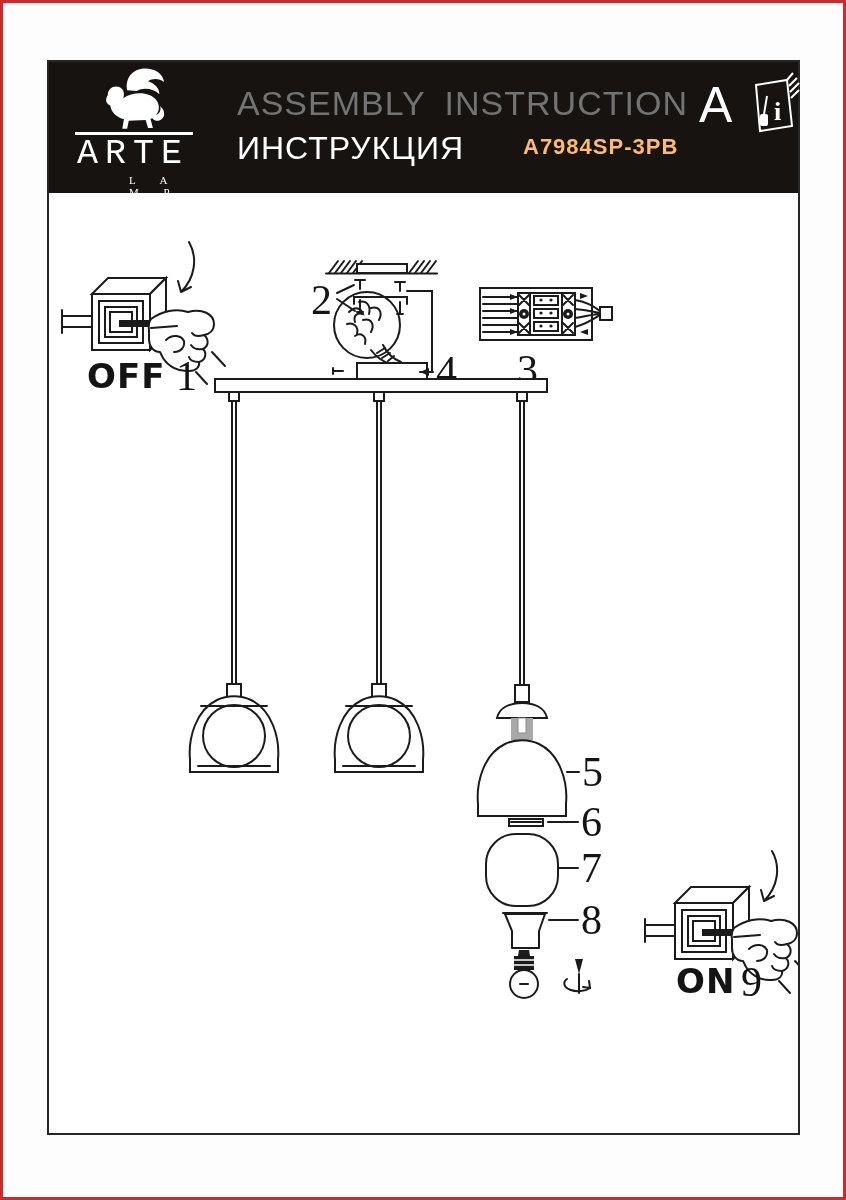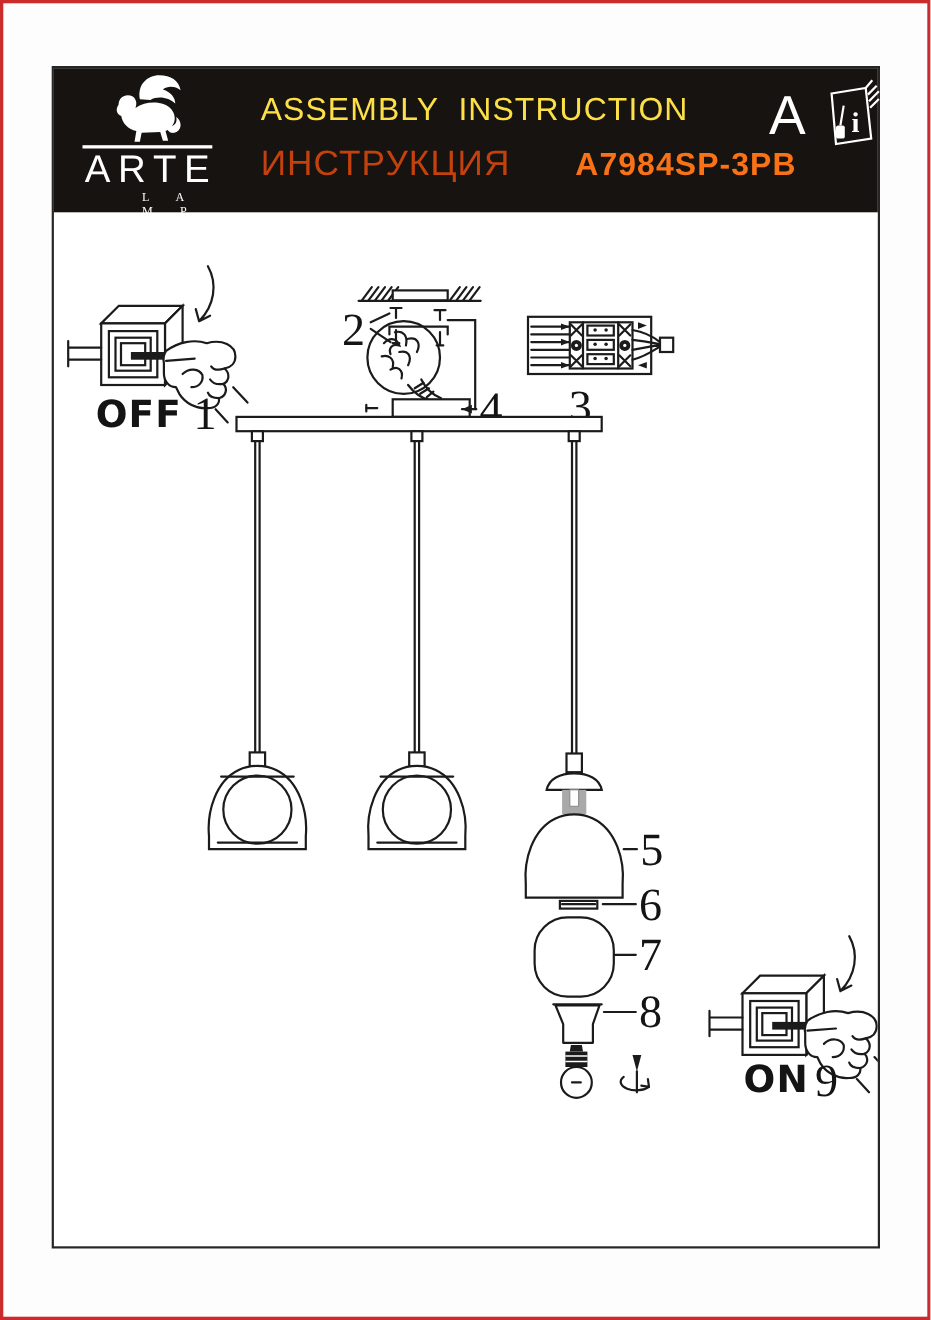--- a/index.html
+++ b/index.html
@@ -6,29 +6,29 @@
   .page{position:relative;width:846px;height:1200px;box-sizing:border-box;
         border:3px solid #cc2b2b;background:#fdfdfd;overflow:hidden;
         font-family:"Liberation Sans",sans-serif;}
   .frame{position:absolute;left:44px;top:57px;width:753px;height:1075px;
          box-sizing:border-box;border:2px solid #262626;background:#ffffff;}
   
   .header{position:absolute;left:0;top:0;width:749px;height:131px;background:#171310;z-index:2;}
   .logo{position:absolute;left:20px;top:4px;width:140px;height:124px;color:#fff;}
   .logo .lion{position:absolute;left:12px;top:0px;}
   .logo .rule{position:absolute;left:6px;top:66px;width:118px;height:3px;background:#fff;}
-  .logo .brand{position:absolute;left:8px;top:68px;font-family:Liberation Sans, sans-serif;
+  .logo .brand{position:absolute;left:8px;top:68px;font-family:Liberation Mono, monospace;
                font-size:35px;letter-spacing:7px;color:#fff;}
   .logo .brandsub{position:absolute;left:12px;top:108px;font-family:"Liberation Serif",serif;
                font-size:11px;letter-spacing:11px;color:#fff;margin-left:48px;}
-  .title-en{position:absolute;left:188px;top:22px;color:#fde047;font-size:29px;
+  .title-en{position:absolute;left:188px;top:22px;color:#737373;font-size:34px;
             letter-spacing:1px;word-spacing:9px;font-weight:500;text-align:center;}
-  .title-ru{position:absolute;left:188px;top:68px;color:#c2410c;font-size:32px;
+  .title-ru{position:absolute;left:188px;top:68px;color:#ffffff;font-size:32px;
             letter-spacing:1px;font-weight:500;}
-  .model{position:absolute;left:474px;top:72px;color:#f97316;font-size:29px;font-weight:bold;
+  .model{position:absolute;left:474px;top:72px;color:#fdba74;font-size:22px;font-weight:bold;
          letter-spacing:1px;}
   .sheet-letter{position:absolute;left:650px;top:14px;color:#fff;font-size:50px;}
   .booklet{position:absolute;left:698px;top:8px;}
   
   .art{position:absolute;left:0;top:0;z-index:1;}
   .ln{stroke:#1b1b1b;fill:none;stroke-width:2;stroke-linecap:round;}
   .fw{fill:#ffffff;}
   .fb{fill:#1b1b1b;stroke:none;}
   text.num{font-family:"Liberation Serif",serif;font-size:42px;fill:#141414;}
   text.swlbl{font-family:"DejaVu Sans",sans-serif;font-weight:bold;font-size:34px;fill:#141414;letter-spacing:1px;}

